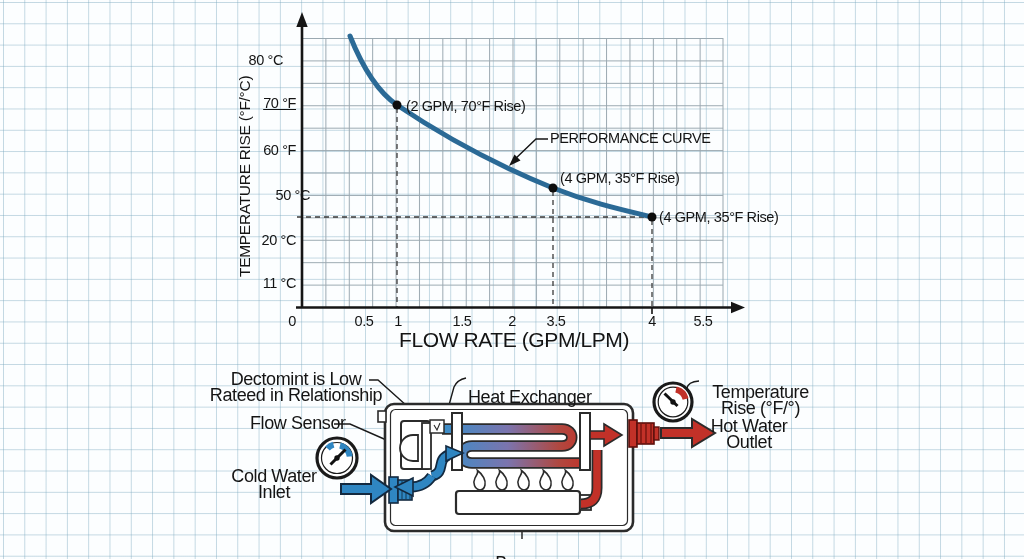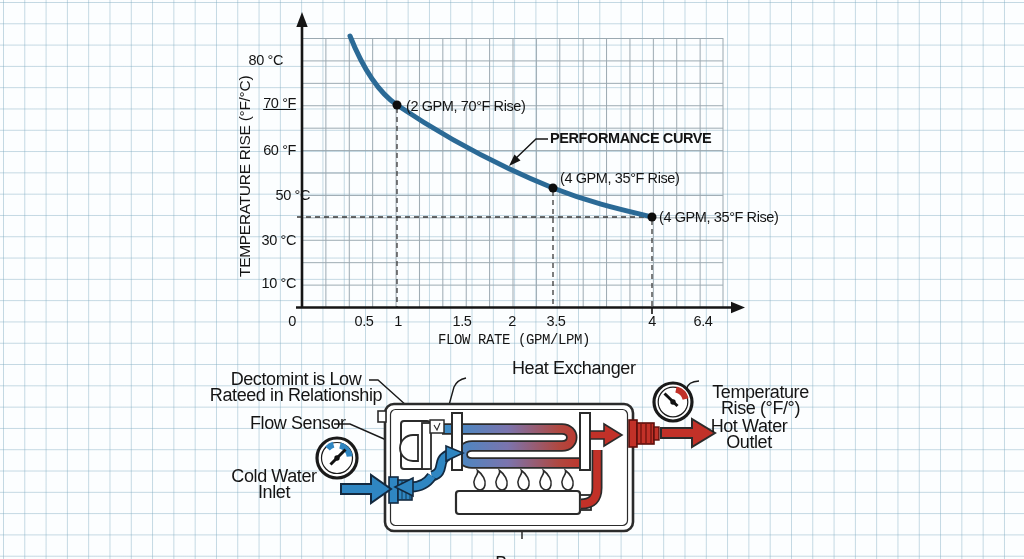--- a/index.html
+++ b/index.html
@@ -12,21 +12,21 @@
     background-size:21.3px 21.3px;
     background-position:3px 2px;
     font-family:"Liberation Sans", sans-serif;
     color:#141414;
   }
   #gfx{position:absolute;left:0;top:0;}
   .lbl{position:absolute;white-space:nowrap;font-size:14.5px;letter-spacing:-0.4px;color:#141414;}
   .ctr{transform:translate(-50%,-50%);text-align:center;}
   .rt{transform:translate(-100%,-50%);}
   .lf{transform:translate(0,-50%);}
-  .big{font-size:14px;font-family:Liberation Mono, monospace;}
+  .big{font-size:21px;}
   .dlbl{font-size:18px;line-height:15.5px;font-weight:400;}
   .ylab{
     position:absolute;left:236px;top:40px;height:272px;width:22px;
     writing-mode:vertical-rl;transform:rotate(180deg);text-align:center;
     font-size:15.5px;letter-spacing:-0.3px;white-space:nowrap;
   }
 </style>
 </head>
 <body>
 
@@ -179,43 +179,43 @@
     </g>
   </svg>
 
   <div class="ylab">TEMPERATURE RISE (°F/°C)</div>
   <span class="lbl big ctr" style="left:514px;top:340px;">FLOW RATE (GPM/LPM)</span>
 
   <span class="lbl rt" style="left:283px;top:60px;padding-left:28px;">80 °C</span>
   <span class="lbl rt" style="left:296px;top:103px;text-decoration:underline;">70 °F</span>
   <span class="lbl rt" style="left:296px;top:150px;">60 °F</span>
   <span class="lbl rt" style="left:296px;top:195px;margin-left:14px;">50 °C</span>
-  <span class="lbl rt" style="left:296px;top:240px;">30 °C</span>
-  <span class="lbl rt" style="left:296px;top:283px;">10 °C</span>
+  <span class="lbl rt" style="left:296px;top:240px;">20 °C</span>
+  <span class="lbl rt" style="left:296px;top:283px;">11 °C</span>
 
   <span class="lbl ctr" style="left:292px;top:321px;">0</span>
   <span class="lbl ctr" style="left:364px;top:321px;">0.5</span>
   <span class="lbl ctr" style="left:398px;top:321px;">1</span>
   <span class="lbl ctr" style="left:462px;top:321px;">1.5</span>
   <span class="lbl ctr" style="left:512px;top:321px;">2</span>
   <span class="lbl ctr" style="left:556px;top:321px;">3.5</span>
   <span class="lbl ctr" style="left:652px;top:321px;">4</span>
-  <span class="lbl ctr" style="left:703px;top:321px;">6.4</span>
+  <span class="lbl ctr" style="left:703px;top:321px;">5.5</span>
 
   <span class="lbl lf" style="left:406px;top:95px;margin-top:11px;">(2 GPM, 70°F Rise)</span>
   <span class="lbl lf" style="left:560px;top:178px;">(4 GPM, 35°F Rise)</span>
   <span class="lbl lf" style="left:659px;top:217px;">(4 GPM, 35°F Rise)</span>
-  <span class="lbl lf" style="left:550px;top:138px;font-weight:bold;">PERFORMANCE CURVE</span>
+  <span class="lbl lf" style="left:550px;top:138px;">PERFORMANCE CURVE</span>
 
   <div class="lbl dlbl ctr" style="left:296px;top:387px;">
     <div>Dectomint is Low</div>
     <div>Rateed in Relationship</div>
   </div>
 
-  <span class="lbl dlbl lf" style="left:468px;top:369px;margin-left:44px;">Heat Exchanger</span>
+  <span class="lbl dlbl lf" style="left:468px;top:398px;">Heat Exchanger</span>
   <span class="lbl dlbl lf" style="left:250px;top:424px;text-align:center;">Flow Sensor</span>
 
   <div class="lbl dlbl ctr" style="left:274px;top:484px;">
     <div>Cold Water</div>
     <div>Inlet</div>
   </div>
 
   <div class="lbl dlbl ctr" style="left:748px;top:400px;padding-left:25px;">
     <div>Temperature</div>
     <div>Rise (°F/°)</div>

